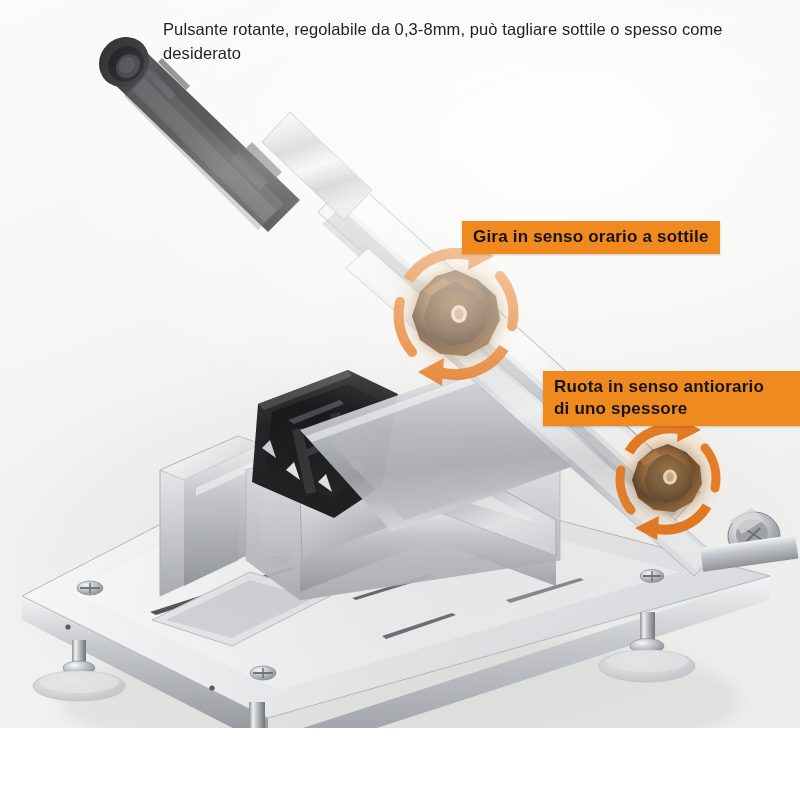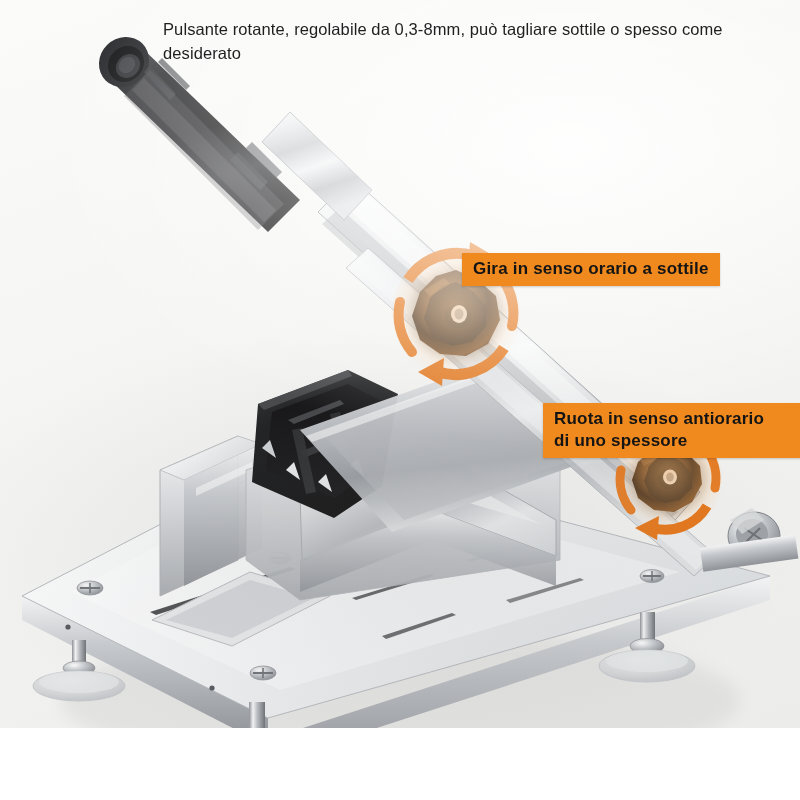--- a/index.html
+++ b/index.html
@@ -45,21 +45,20 @@
     position: absolute;
     background: #F08A1E;
     color: #141414;
     font-weight: bold;
     font-size: 17px;
     line-height: 1.28;
     letter-spacing: 0.2px;
     padding: 5px 11px 6px 11px;
     box-shadow: 0 1px 2px rgba(0,0,0,0.18);
     white-space: pre-line;
-    margin-top: 32px;
   }
   #label-thin  { left: 462px; top: 221px; }
   #label-thick { left: 543px; top: 371px; width: 247px; }
 
   
   .machine { position: absolute; left: 0; top: 0; width: 800px; height: 800px; }
 
   
   .rot { position: absolute; pointer-events: none; }
   #rot-top  { left: 378px; top: 236px; width: 156px; height: 156px; }

